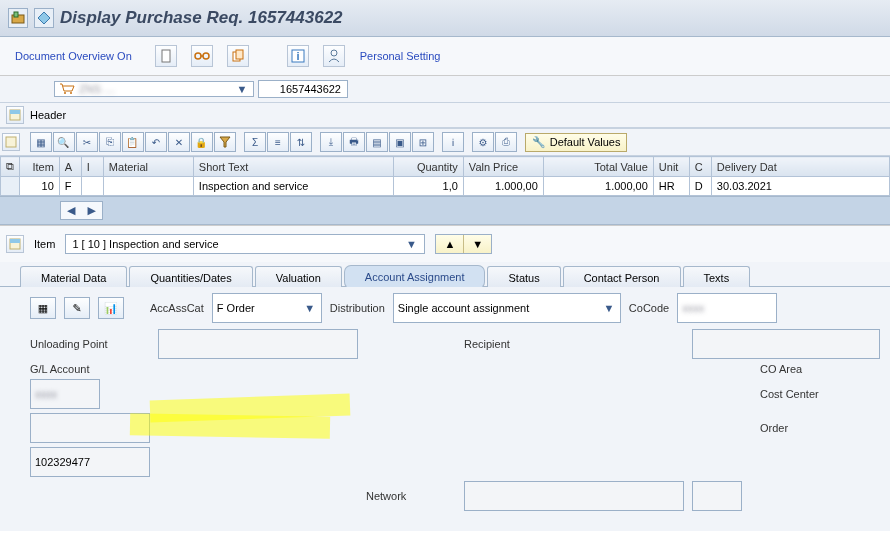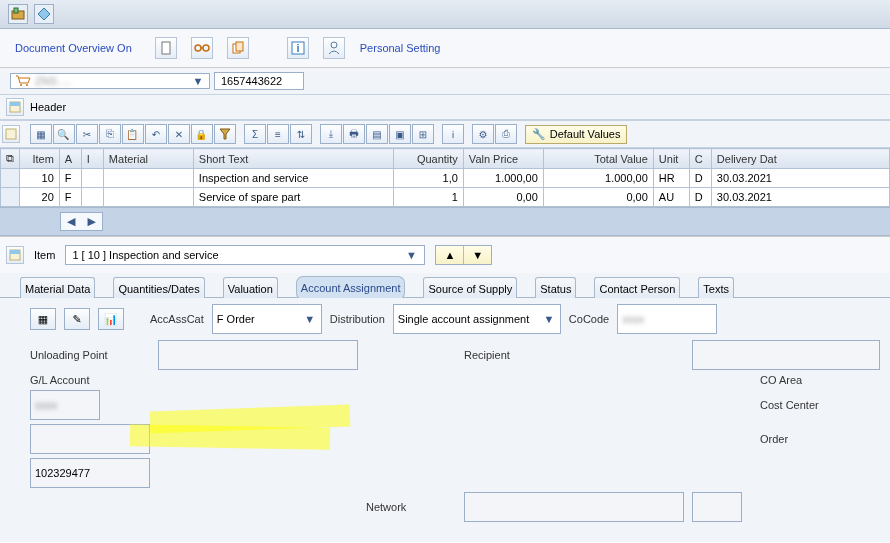--- a/index.html
+++ b/index.html
@@ -7,23 +7,23 @@
   
   .title-bar { background: linear-gradient(#e6ecf3, #d0dae7); padding: 4px 8px; border-bottom: 1px solid #a6b8cc; display: flex; align-items: center; gap: 6px; }
   .title-bar .title { font-size: 17px; font-weight: bold; font-style: italic; color: #3b4a63; padding: 4px 0; }
   .tb-icon { width: 20px; height: 20px; display: inline-flex; align-items: center; justify-content: center; border: 1px solid #9bb0c8; background: #e8eff7; color: #4a6a8a; font-size: 11px; }
   
   .toolbar { padding: 8px 6px; display:flex; align-items:center; gap:14px; border-bottom:1px solid #ccc; background:#f6f8fb; }
   .toolbar .btn-txt { padding:4px 8px; color:#2a4bbf; border:1px solid transparent; cursor:pointer; }
   .toolbar-ico { width:22px; height:22px; border:1px solid #b8c5d6; background:linear-gradient(#fdfeff,#e5edf7); display:inline-flex; align-items:center; justify-content:center; cursor:pointer; color:#3a5a8a; }
   
   .doc-row { display:flex; align-items:center; gap:4px; padding:4px 10px; background:#f1f4f9; }
-  .doc-type { display:flex; align-items:center; gap:4px; border:1px solid #9bb0c8; background:#fff; padding:1px 4px; width:200px; position:relative;}
+  .doc-type { display:flex; align-items:center; gap:4px; border:1px solid #9bb0c8; background:#fff; padding:1px 4px; width:200px; position:relative;margin-left:44px;}
   .doc-type .dd { position:absolute; right:4px; }
-  .doc-num { border:1px solid #9bb0c8; background:#fff; padding:2px 6px; width:90px; }
+  .doc-num { border:1px solid #9bb0c8; background:#fff; padding:2px 6px; width:90px;text-align:right; }
   
   .section-title { padding:3px 6px; background:#f1f4f9; display:flex; align-items:center; gap:6px; border-top:1px solid #c7d2e0; border-bottom:1px solid #c7d2e0; }
   
   .grid-toolbar { background:#f1f4f9; padding:2px 4px; display:flex; align-items:center; gap:1px; border-bottom:1px solid #c0cde0; }
   .grid-toolbar .gico { width:22px; height:20px; border:1px solid #9bb0c8; background:linear-gradient(#fdfeff,#e5edf7); display:inline-flex; align-items:center; justify-content:center; cursor:pointer; font-size:10px; color:#3a5a8a;}
   .grid-toolbar .sep { width:6px; }
   .grid-toolbar .btn-def { border:1px solid #b9a96a; background:linear-gradient(#fffde8,#f8f2c8); padding:2px 6px; display:flex; align-items:center; gap:4px; cursor:pointer; }
   
   .grid { background:#c4d4e6; }
   table.tbl { border-collapse:collapse; width:100%; background:#eaf1f8; }
@@ -35,21 +35,21 @@
   .grid-scroll .arrows { display:flex; gap:0; border:1px solid #9bb0c8; width:max-content; background:#f5f8fc;}
   .grid-scroll .arrows span { padding:2px 6px; cursor:pointer; color:#3a5a8a; }
   
   .item-row { display:flex; align-items:center; gap:10px; padding:8px 6px; background:#f6f8fb; border-top:1px solid #ccc; }
   .item-dd { border:1px solid #9bb0c8; background:#fff; padding:2px 6px; width:360px; display:flex; justify-content:space-between; align-items:center; }
   .nav-btns { border:1px solid #9bb0c8; background:linear-gradient(#fffde8,#f8f2c8); display:flex; }
   .nav-btns span { padding:3px 8px; border-right:1px solid #c8bd87; cursor:pointer; }
   .nav-btns span:last-child { border-right:none; }
   
   .tabs { display:flex; background:#f1f4f9; padding:0 20px; border-bottom:1px solid #a6b8cc; align-items:flex-end; }
-  .tab { padding:5px 4px; border:1px solid #a6b8cc; border-bottom:none; margin-right:18px; background:linear-gradient(#f6f8fb,#e2e9f3); cursor:pointer; border-radius:3px 3px 0 0; position:relative; top:3px;}
+  .tab { padding:5px 20px; border:1px solid #a6b8cc; border-bottom:none; margin-right:2px; background:linear-gradient(#f6f8fb,#e2e9f3); cursor:pointer; border-radius:3px 3px 0 0; position:relative; top:3px;}
   .tab.active { background:#d2e1f2; border-bottom:1px solid #d2e1f2; font-weight:normal; color:#2a4a8a;border-radius:7px; }
   
   .form-area { background:#f1f4f9; padding:6px 20px 20px 30px; }
   .form-top { display:flex; align-items:center; gap:8px; margin-bottom:6px; }
   .form-top .fico { width:26px; height:22px; border:1px solid #9bb0c8; background:linear-gradient(#fdfeff,#e5edf7); display:inline-flex; align-items:center; justify-content:center; cursor:pointer; }
   
   .form-grid { display:grid; grid-template-columns: 120px 200px 90px 220px 60px 120px; gap:4px 8px; align-items:center; }
   .lbl { color:#333; }
   .fld { border:1px solid #9bb0c8; background:#fff; padding:14px 4px; height:20px; display:flex; align-items:center; justify-content:space-between; }
   .fld.ro { background:#f3f5f8; }
@@ -70,20 +70,21 @@
     <svg width="14" height="14" viewBox="0 0 14 14">
         <rect x="1" y="4" width="12" height="8" fill="#d8a848" stroke="#7a5a18"></rect>
         <rect x="3" y="1" width="4" height="5" fill="#7ac07a" stroke="#2a6a2a"></rect>
       </svg>
   </span>
   <span class="tb-icon">
     <svg width="14" height="14" viewBox="0 0 14 14">
         <polygon points="1,7 7,1 13,7 7,13" fill="#8fc8e8" stroke="#3a7aae"></polygon>
       </svg>
   </span>
+  <span class="title">Display Purchase Req. 1657443622</span>
 </div>
 
 <div class="toolbar">
   <span class="btn-txt">Document Overview On</span>
   <span class="toolbar-ico">
       <svg width="14" height="14" viewBox="0 0 14 14">
         <rect x="3" y="1" width="8" height="12" fill="#fff" stroke="#777"></rect>
       </svg>
     </span>
   <span class="toolbar-ico">
@@ -209,34 +210,20 @@
       <td></td>
       <td></td>
       <td>Inspection and service</td>
       <td class="num">1,0</td>
       <td class="num">1.000,00</td>
       <td class="num">1.000,00</td>
       <td>HR</td>
       <td>D</td>
       <td>30.03.2021</td>
     </tr>
-    <tr>
-      <td style="background:#e8eff7"></td>
-      <td class="num">20</td>
-      <td>F</td>
-      <td></td>
-      <td></td>
-      <td>Service of spare part</td>
-      <td class="num">1</td>
-      <td class="num">0,00</td>
-      <td class="num">0,00</td>
-      <td>AU</td>
-      <td>D</td>
-      <td>30.03.2021</td>
-    </tr>
   </tbody>
 </table>
 </div>
 <div class="grid-scroll">
   <div class="arrows">
     <span>◀</span>
     <span>▶</span>
   </div>
 </div>
 
@@ -256,39 +243,38 @@
     <span>▲</span>
     <span>▼</span>
   </div>
 </div>
 
 <div class="tabs">
   <div class="tab">Material Data</div>
   <div class="tab">Quantities/Dates</div>
   <div class="tab">Valuation</div>
   <div class="tab active">Account Assignment</div>
-  <div class="tab">Source of Supply</div>
   <div class="tab">Status</div>
   <div class="tab">Contact Person</div>
   <div class="tab">Texts</div>
 </div>
 
 <div class="form-area highlight-wrap">
   <div class="form-top">
     <span class="fico">▦</span>
     <span class="fico">✎</span>
     <span class="fico">📊</span>
     <span style="width:10px"></span>
     <span class="lbl">AccAssCat</span>
     <div class="fld" style="width:110px">
       <span>F Order</span>
       <span class="dd-arrow">▼</span>
     </div>
     <span class="lbl">Distribution</span>
-    <div class="fld" style="width:168px">
+    <div class="fld" style="width:228px">
       <span>Single account assignment</span>
       <span class="dd-arrow">▼</span>
     </div>
     <span class="lbl">CoCode</span>
     <div class="fld" style="width:100px">
         <span class="smudge">xxxx</span>
       </div>
   </div>
 
   <div class="form-grid">

